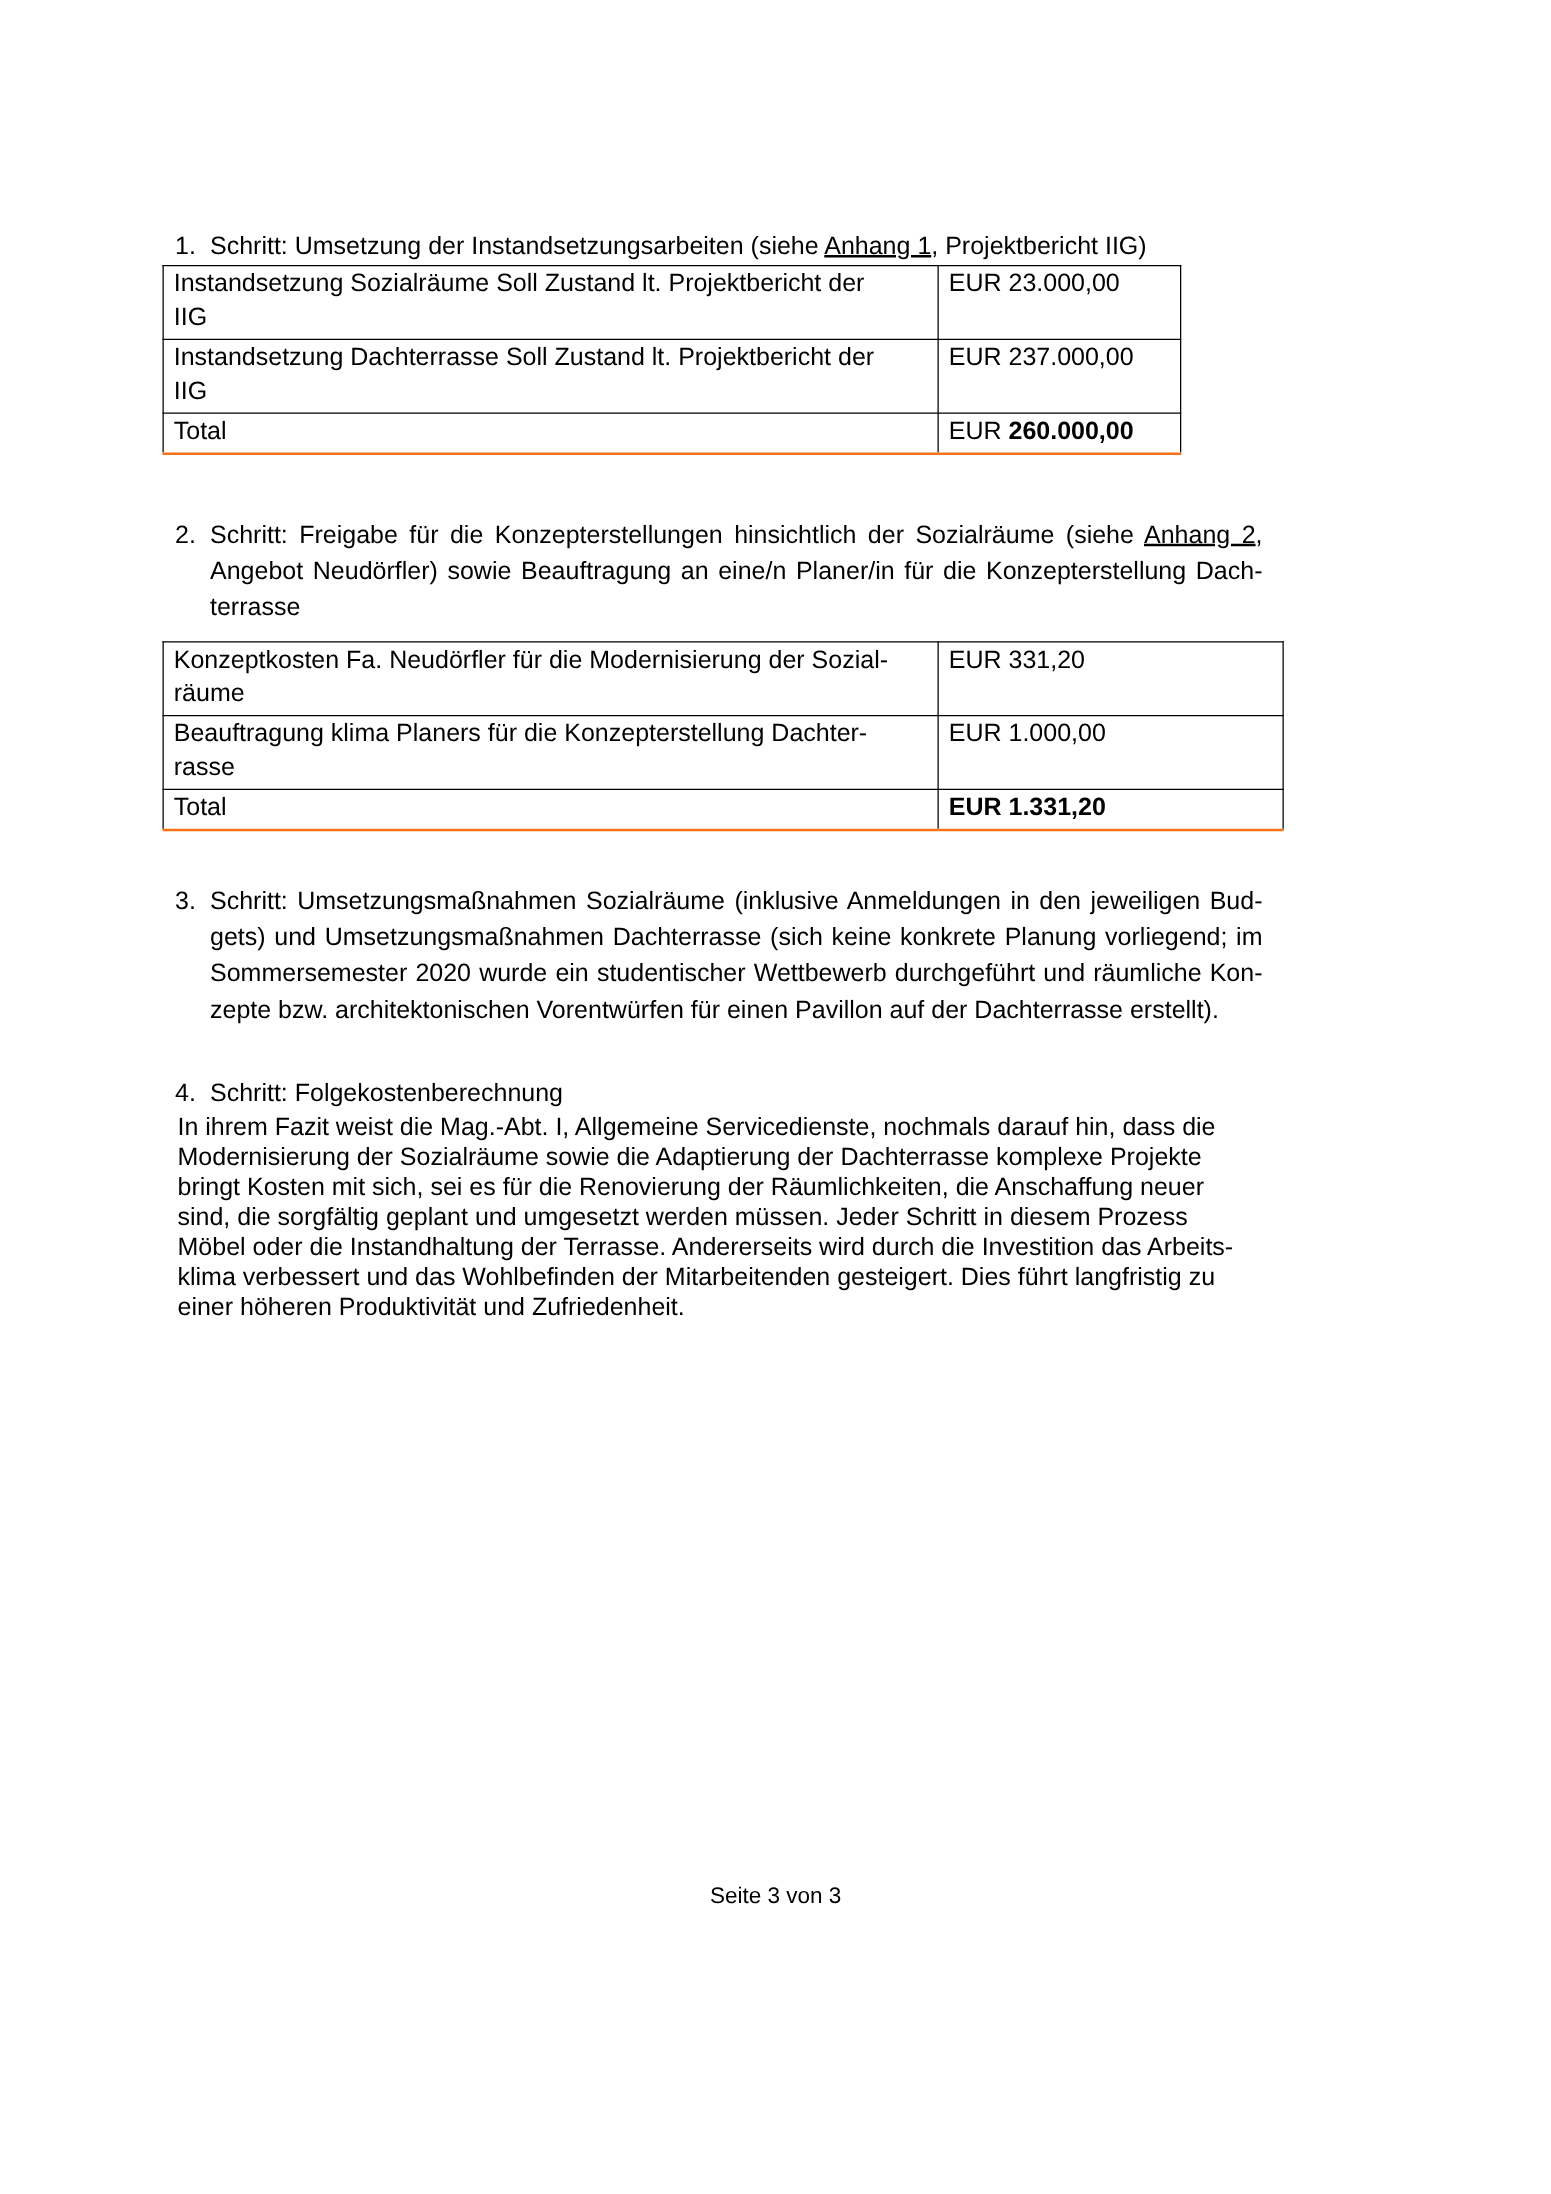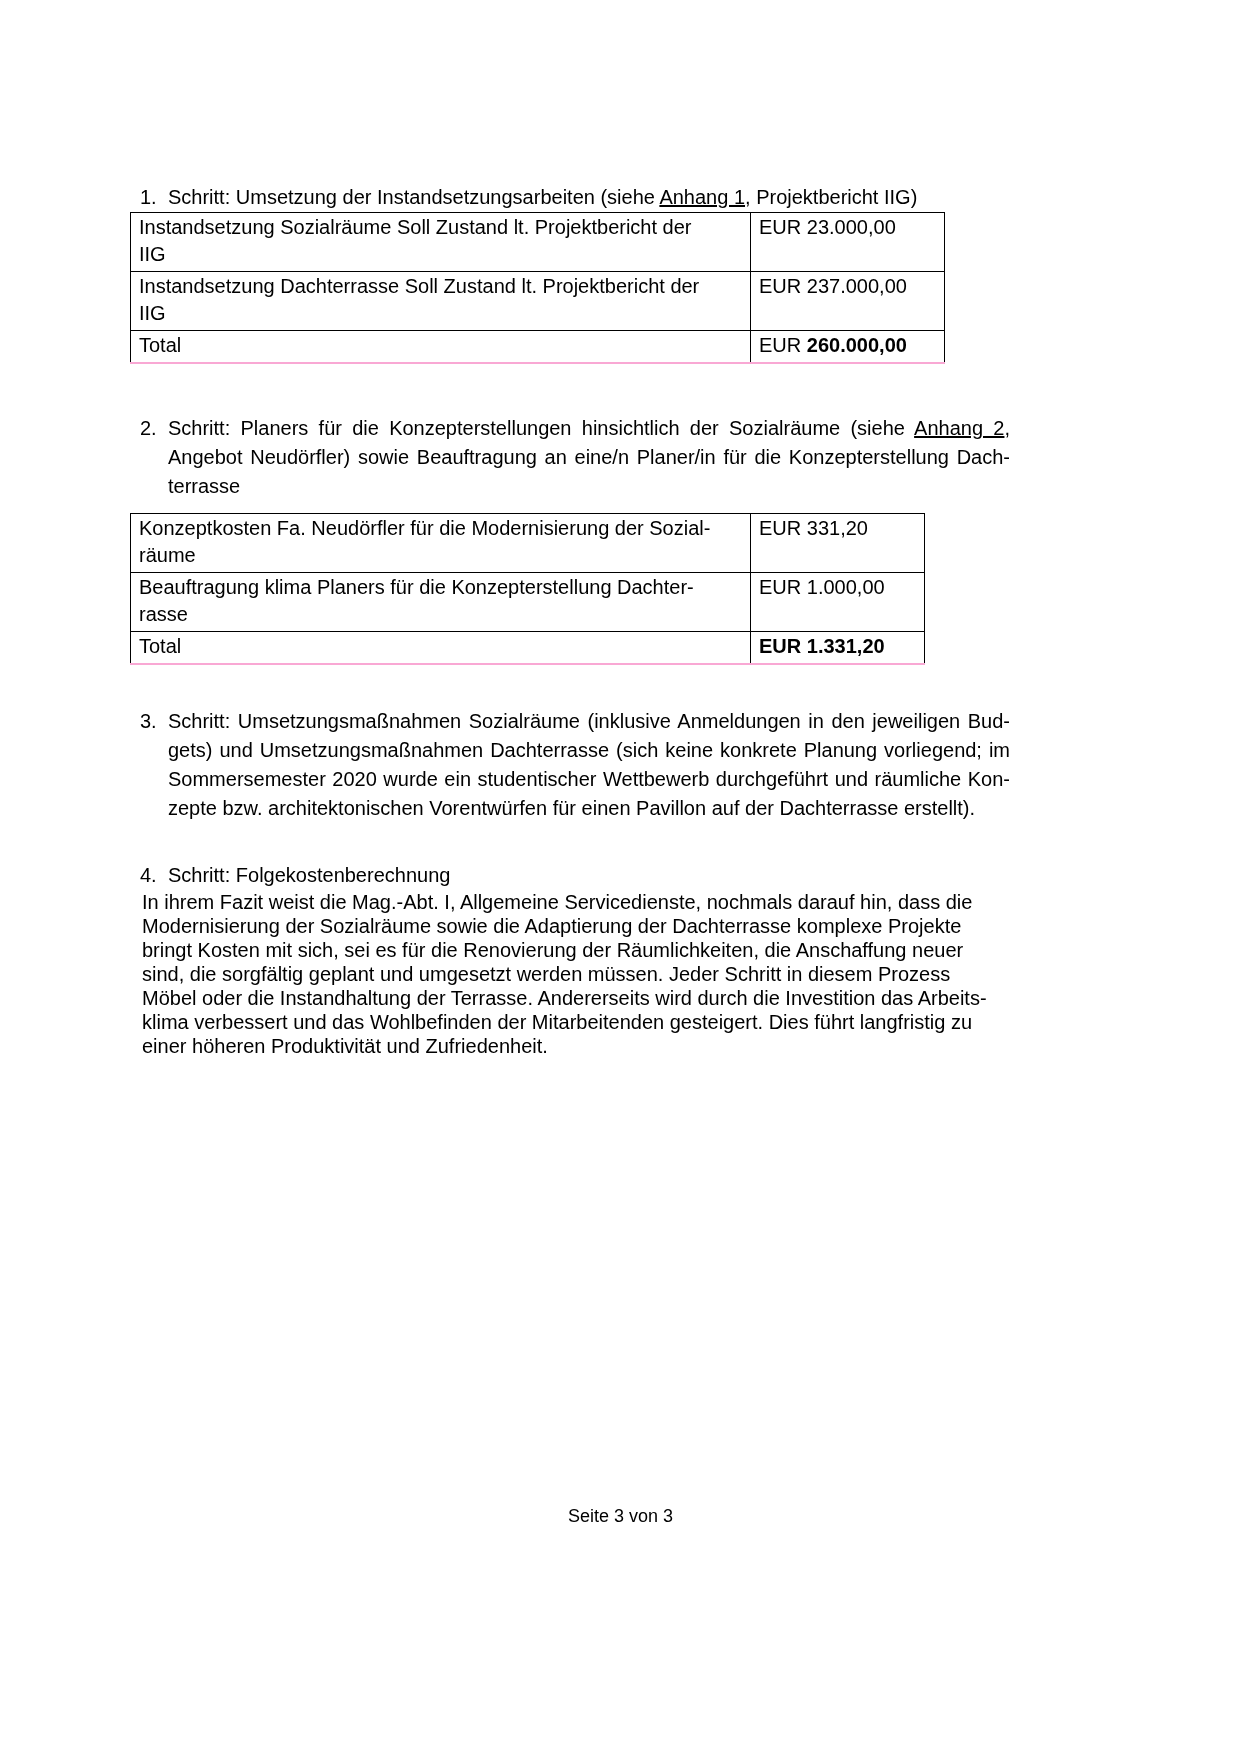--- a/index.html
+++ b/index.html
@@ -27,30 +27,30 @@
   .stretch { text-align: justify; text-align-last: justify; }
   .u { text-decoration: underline; }
   .b { font-weight: bold; }
 
   table.cost-table {
     border-collapse: collapse;
     table-layout: fixed;
     line-height: 27px;
   }
   table.t1 { width: 815px; }
-  table.t2 { width: 795px; margin-top: 12px; padding-left: 12px; }
+  table.t2 { width: 897px; margin-top: 12px; padding-left: 12px; }
   .cost-table td {
     border: 1px solid #000000;
     padding: 1px 8px 3px 8px;
     vertical-align: top;
     box-sizing: border-box;
     overflow: hidden;
   }
   .cost-table td.c1 { width: 620px; }
-  .cost-table tr:last-child td { border-bottom: 2px solid #f9a8d4; }
+  .cost-table tr:last-child td { border-bottom: 2px solid #f97316; }
 
   .m-item2 { margin-top: 50px; }
   .m-item3 { margin-top: 42px; }
   .m-item4 { margin-top: 38px; }
   .closing {
     margin-left: 12px;
     width: 875px;
     line-height: 24px;
   }
   .footer {
@@ -97,21 +97,21 @@
           <div>Total</div>
         </td>
         <td class="c2"><span>EUR</span> <span class="b">260.000,00</span></td>
       </tr>
     </tbody>
       </table>
 
     <div class="item m-item2">
       <span class="num">2.</span>
       <div class="itext">
-        <div class="line stretch"><span>Schritt: Planers für die Konzepterstellungen hinsichtlich der Sozialräume (siehe </span><span class="u">Anhang 2</span><span>,</span></div>
+        <div class="line stretch"><span>Schritt: Freigabe für die Konzepterstellungen hinsichtlich der Sozialräume (siehe </span><span class="u">Anhang 2</span><span>,</span></div>
         <div class="line stretch">Angebot Neudörfler) sowie Beauftragung an eine/n Planer/in für die Konzepterstellung Dach-</div>
         <div class="line">terrasse</div>
       </div>
     </div>
 
     <table class="cost-table t2">
       <tbody>
           <tr>
         <td class="c1">
           <div>Konzeptkosten Fa. Neudörfler für die Modernisierung der Sozial-</div>

